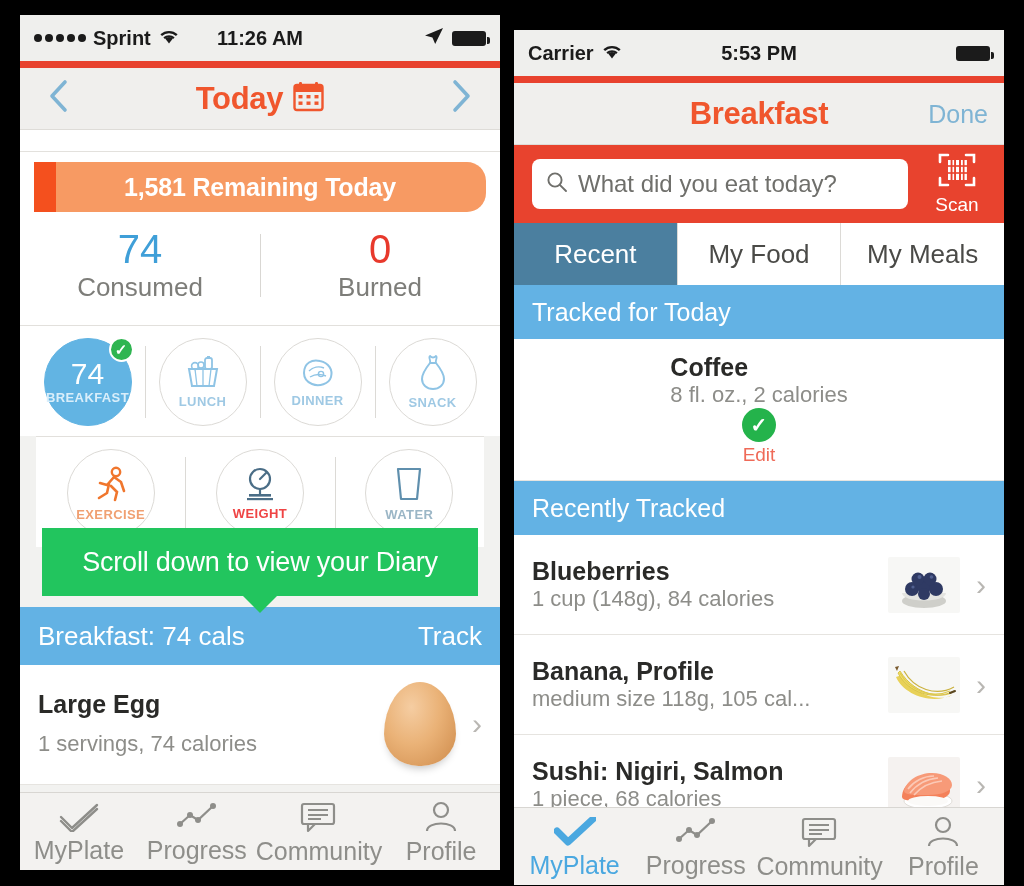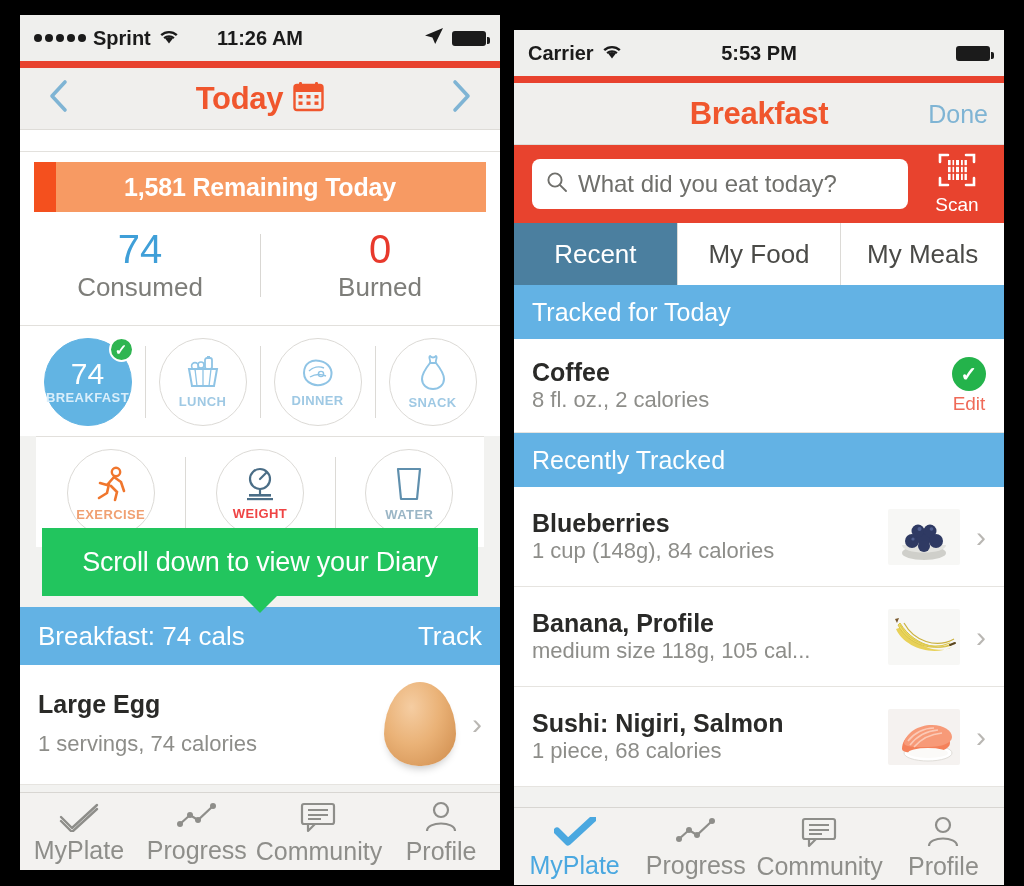--- a/index.html
+++ b/index.html
@@ -92,21 +92,21 @@
   .partial-row::after {
     content: ""; position: absolute; right: 50px; top: -9px;
     width: 10px; height: 10px; border-left: 2px solid #9a9a96;
     transform: rotate(25deg);
   }
 
   
   .remaining-wrap { background: #fff; padding: 10px 14px 0; }
   .remaining-bar {
     height: 50px; background: #f79a63; position: relative;
-    display: flex; align-items: center; justify-content: center;
+    display: flex; align-items: center; justify-content: center; border-radius: 19px;
   }
   .remaining-bar .fill {
     position: absolute; left: 0; top: 0; bottom: 0; width: 22px; background: #f4501e;
   }
   .remaining-text { color: #fff; font-size: 25px; font-weight: bold; letter-spacing: -0.2px; }
 
   
   .stats {
     background: #fff; display: flex; padding: 16px 0 22px;
     border-bottom: 1px solid #e2e0dc;
@@ -549,21 +549,21 @@
         </div>
       </div>
 
       <div class="seg-tabs">
         <div class="seg active">Recent</div>
         <div class="seg">My Food</div>
         <div class="seg">My Meals</div>
       </div>
 
       <div class="section-head">Tracked for Today</div>
-      <div class="list-row" style="min-height:94px;">
+      <div class="list-row" style="min-height:94px;flex-direction:column;">
         <div class="texts">
           <div class="nm">Coffee</div>
           <div class="sb">8 fl. oz., 2 calories</div>
         </div>
         <div class="edit-col">
           <span class="check-green">✓</span>
           <span class="edit-label">Edit</span>
         </div>
       </div>
 

